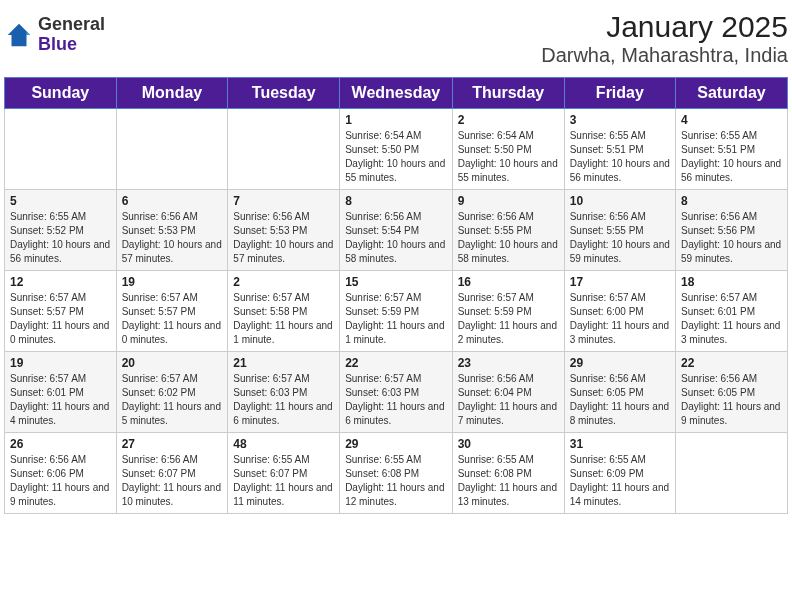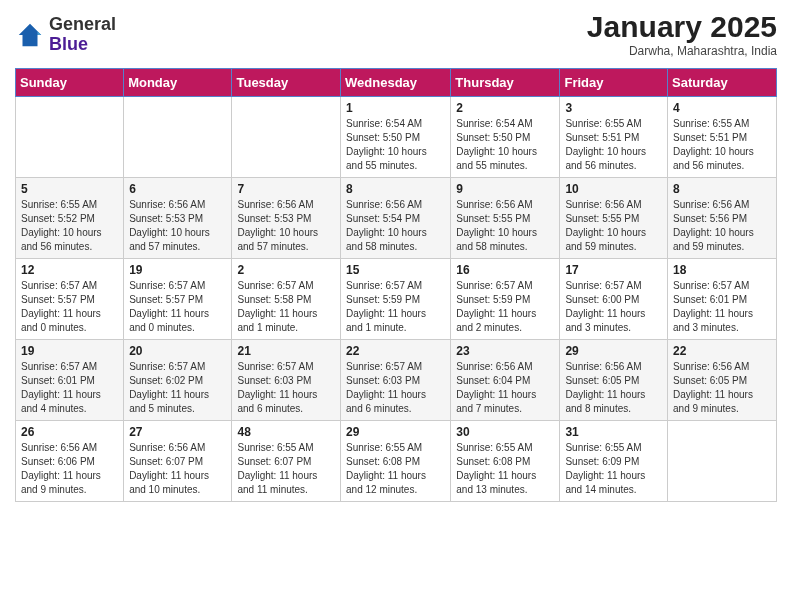--- a/index.html
+++ b/index.html
@@ -6,21 +6,21 @@
     body {
       font-family: Arial, sans-serif;
       background: #fff;
       width: 792px;
       min-height: 612px;
       padding: 0;
     }
     .page {
       width: 792px;
       background: #fff;
-      padding: 10px 15px;
+      padding: 10px 4px;
     }
     .header {
       display: flex;
       align-items: flex-start;
       justify-content: space-between;
       margin-bottom: 10px;
     }
     .logo {
       display: flex;
       align-items: center;
@@ -36,40 +36,40 @@
     .logo-blue { color: #4c1d95; }
     .logo-icon {
       width: 30px;
       height: 30px;
     }
     .title-block {
       text-align: right;
     }
     .title-block h1 {
       font-size: 30px;
-      font-weight: bold;
+      font-weight: normal;
       color: #222;
     }
     .title-block h2 {
-      font-size: 12px;
+      font-size: 20px;
       font-weight: normal;
       color: #444;
     }
     .calendar {
       width: 100%;
       border-collapse: collapse;
       border: 1px solid #ccc;
     }
     .calendar thead tr th {
-      background: #be185d;
+      background: #4c1d95;
       color: #fff;
-      font-size: 13px;
+      font-size: 16px;
       font-weight: bold;
       padding: 6px 4px;
-      text-align: left;
+      text-align: center;
       border: 1px solid #5580cc;
     }
     .calendar tbody tr td {
       vertical-align: top;
       padding: 4px 5px;
       border: 1px solid #ccc;
       font-size: 10px;
       color: #333;
       width: 113px;
       min-height: 80px;

